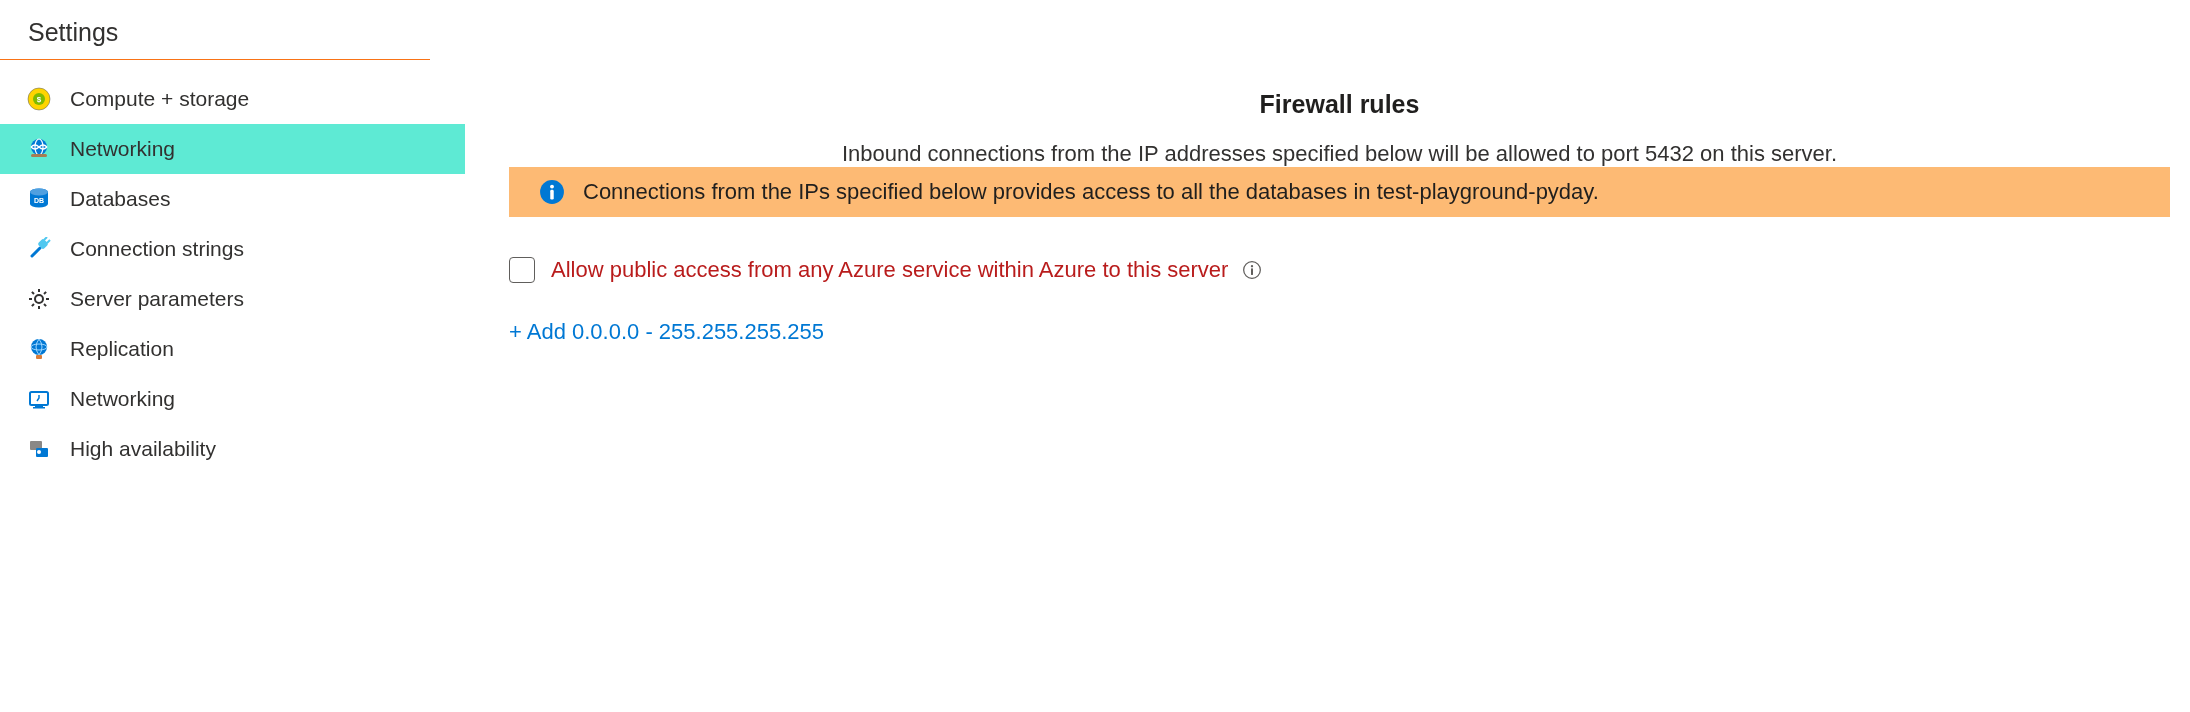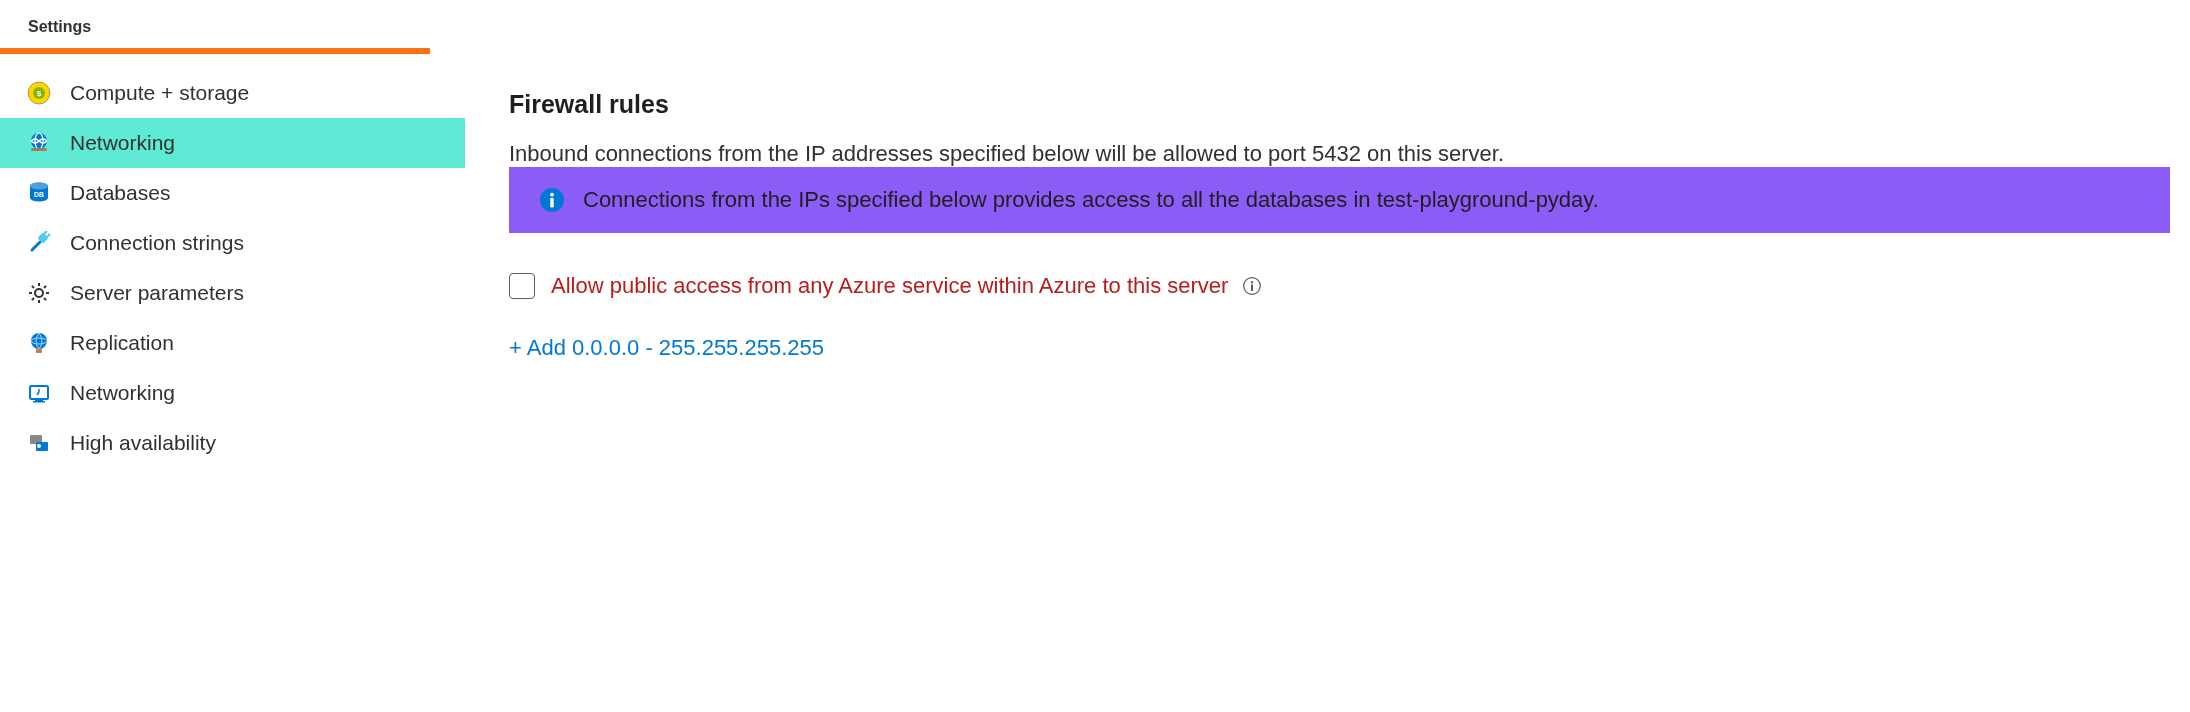--- a/index.html
+++ b/index.html
@@ -8,25 +8,25 @@
       font-size: 20px;
       color: #323130;
       background: #fff;
       display: flex;
     }
     .sidebar {
       width: 465px;
       padding-top: 18px;
     }
     .sidebar-header {
-      font-size: 16px;
-      font-weight: 700;
+      font-size: 25px;
+      font-weight: 400;
       color: #323130;
       padding: 0 0 12px 28px;
-      border-bottom: 6px solid #f97316;
+      border-bottom: 1px solid #f97316;
       margin-bottom: 14px;
       width: 430px;
       margin-left: 0;
     }
     .sidebar-item {
       display: flex;
       align-items: center;
       padding: 12px 14px 12px 26px;
       cursor: pointer;
       font-size: 21px;
@@ -40,36 +40,37 @@
       height: 26px;
       margin-right: 18px;
       display: inline-flex;
       align-items: center;
       justify-content: center;
       flex-shrink: 0;
     }
     .main {
       flex: 1;
       padding: 90px 20px 20px 44px;
+      text-align: center;
     }
     .section-title {
       font-size: 25px;
       font-weight: 600;
       color: #201f1e;
       margin-bottom: 22px;
     }
     .section-desc {
       font-size: 22px;
       color: #323130;
     }
     .info-banner {
-      background: #8b5cf6;
-      display: flex;
-      align-items: center;
-      padding: 20px 30px;
+      background: #fdba74;
+      display: flex;
+      align-items: center;
+      padding: 12px 30px;
       margin-bottom: 40px;
     }
     .info-icon {
       width: 26px;
       height: 26px;
       margin-right: 18px;
       flex-shrink: 0;
     }
     .info-text {
       font-size: 22px;

